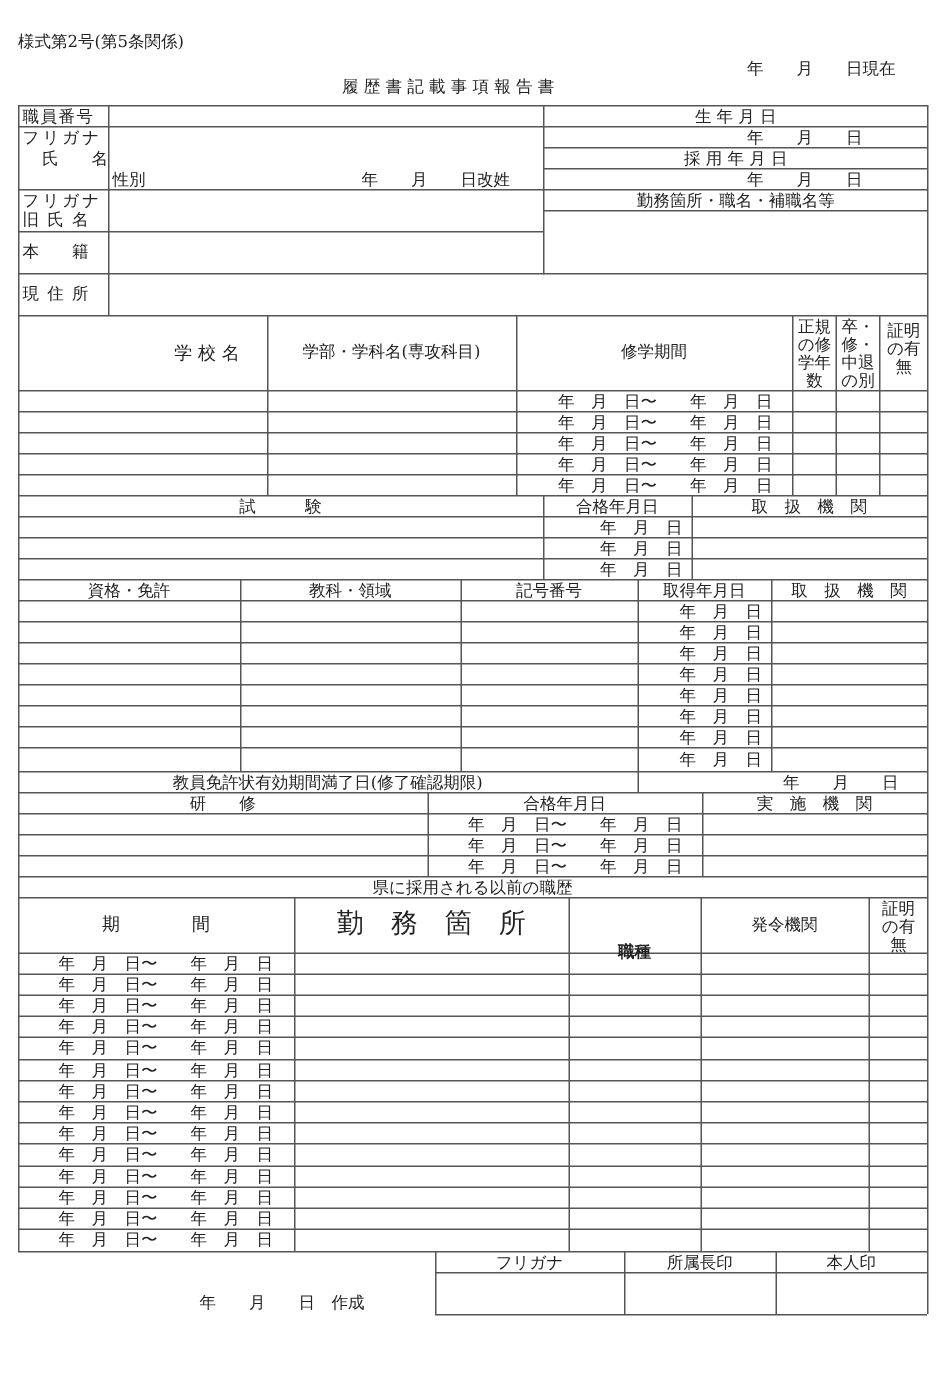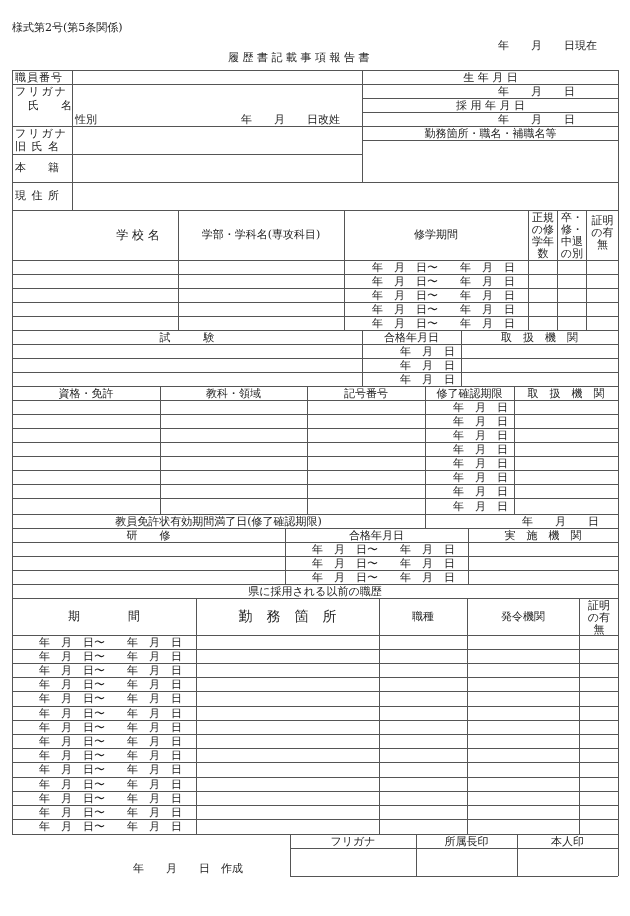--- a/index.html
+++ b/index.html
@@ -141,21 +141,21 @@
   <div class="hl" style="left:12px;top:442px;width:606px;"></div>
   <div class="hl" style="left:12px;top:456px;width:606px;"></div>
   <div class="hl" style="left:12px;top:470px;width:606px;"></div>
   <div class="hl" style="left:12px;top:484px;width:606px;"></div>
   <div class="hl" style="left:12px;top:498px;width:606px;"></div>
   <div class="hl" style="left:12px;top:514px;width:606px;"></div>
 
   <div class="cell" style="left:12px;top:387px;width:148px;height:13px;">資格・免許</div>
   <div class="cell" style="left:160px;top:387px;width:147px;height:13px;">教科・領域</div>
   <div class="cell" style="left:307px;top:387px;width:118px;height:13px;">記号番号</div>
-  <div class="cell" style="left:425px;top:387px;width:89px;height:13px;">修了確認期限</div>
+  <div class="cell" style="left:425px;top:387px;width:89px;height:13px;">取得年月日</div>
   <div class="cell" style="left:514px;top:387px;width:104px;height:13px;">取　扱　機　関</div>
 
   <div class="date" style="left:453px;top:402px;">年　月　日</div>
   <div class="date" style="left:453px;top:416px;">年　月　日</div>
   <div class="date" style="left:453px;top:430px;">年　月　日</div>
   <div class="date" style="left:453px;top:444px;">年　月　日</div>
   <div class="date" style="left:453px;top:458px;">年　月　日</div>
   <div class="date" style="left:453px;top:472px;">年　月　日</div>
   <div class="date" style="left:453px;top:486px;">年　月　日</div>
   <div class="date" style="left:453px;top:501px;">年　月　日</div>
@@ -202,22 +202,22 @@
   <div class="hl" style="left:12px;top:748px;width:606px;"></div>
   <div class="hl" style="left:12px;top:762px;width:606px;"></div>
   <div class="hl" style="left:12px;top:777px;width:606px;"></div>
   <div class="hl" style="left:12px;top:791px;width:606px;"></div>
   <div class="hl" style="left:12px;top:805px;width:606px;"></div>
   <div class="hl" style="left:12px;top:819px;width:606px;"></div>
   <div class="hl" style="left:12px;top:834px;width:606px;"></div>
 
   <div class="cell" style="left:12px;top:585px;width:606px;height:13px;">県に採用される以前の職歴</div>
   <div class="cell" style="left:12px;top:598px;width:184px;height:37px;font-size:12px;">期　　　　間</div>
-  <div class="cell" style="left:196px;top:598px;width:183px;height:37px;font-size:14px;">勤　務　箇　所</div>
-  <div class="cell" style="left:379px;top:598px;width:88px;height:37px;">職種</div>
+  <div class="cell" style="left:196px;top:598px;width:183px;height:37px;font-size:18px;">勤　務　箇　所</div>
+  <div class="cell" style="left:379px;top:616px;width:88px;height:37px;font-weight:bold;">職種</div>
   <div class="cell" style="left:467px;top:598px;width:112px;height:37px;">発令機関</div>
   <div class="abs" style="left:580px;top:600px;width:38px;">
     <span class="vtext">証明</span>
     <span class="vtext">の有</span>
     <span class="vtext">無</span>
   </div>
 
   <div class="date" style="left:39px;top:637px;">年　月　日〜　　年　月　日</div>
   <div class="date" style="left:39px;top:651px;">年　月　日〜　　年　月　日</div>
   <div class="date" style="left:39px;top:665px;">年　月　日〜　　年　月　日</div>

